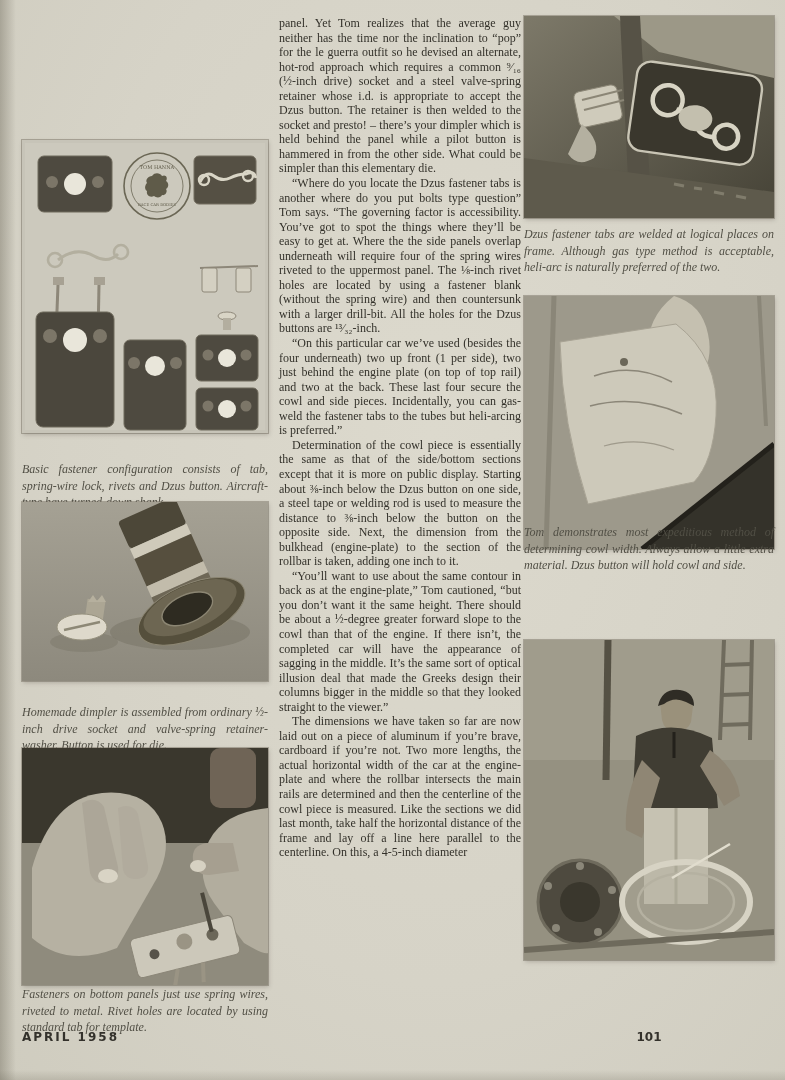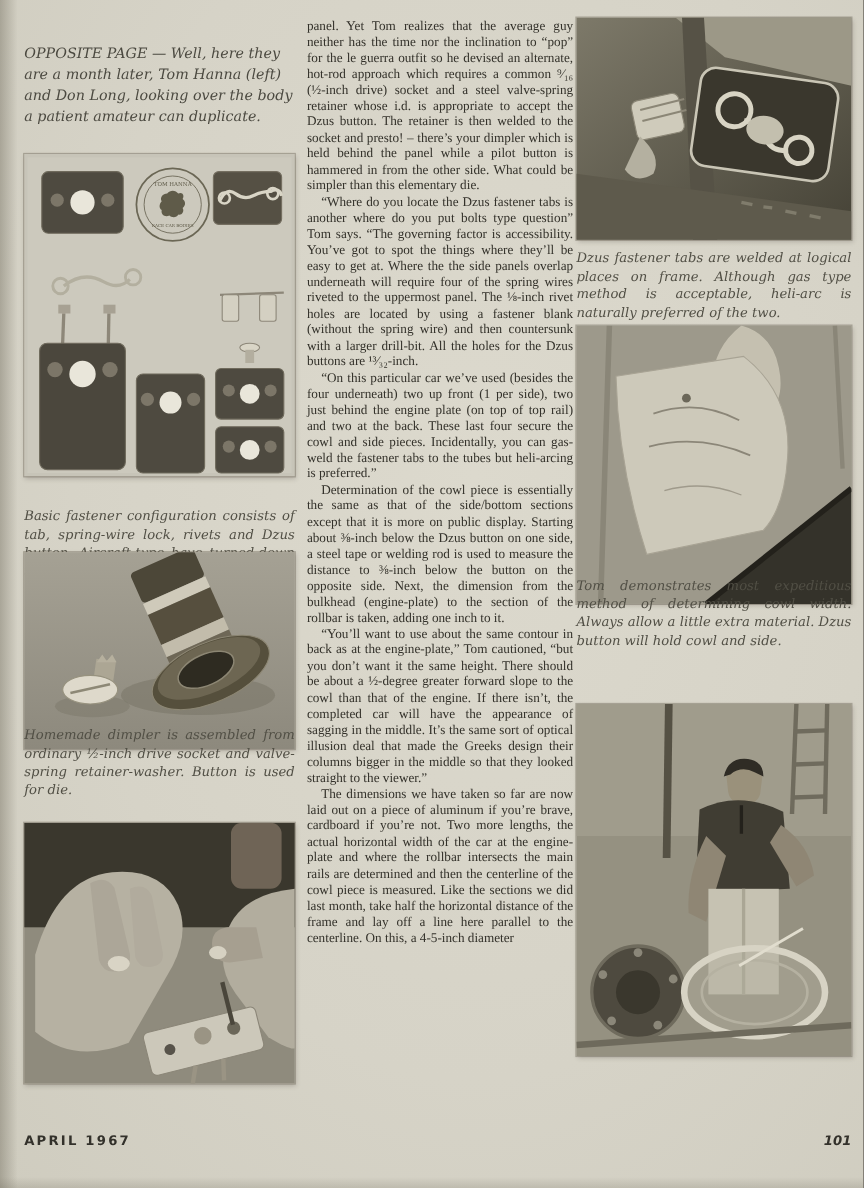--- a/index.html
+++ b/index.html
@@ -21,54 +21,53 @@
   .col-right{left:524px;width:250px;}
 
   .abs{position:absolute;left:0;width:100%;}
 
   .intro{
     font-style:italic;font-size:13px;line-height:19px;color:#4b4940;
     margin:0;text-align:left;
   }
   .caption{
     font-style:italic;font-size:12px;line-height:16.5px;color:#514f45;
-    margin:0;text-align:justify;
+    margin:0;text-align:justify;font-family:Liberation Serif, serif;
   }
   .photo{
     margin:0;padding:0;background:#b5b1a4;
     box-shadow:0 0 0 1px rgba(110,105,90,.45), 1px 2px 4px rgba(70,65,55,.25);
   }
   .photo svg{display:block;width:100%;height:100%;}
 
   .body-copy{padding-top:16px;}
   .body-p{
     font-size:12px;line-height:14.55px;color:#33312a;margin:0;
     text-align:justify;
     font-family:Liberation Serif, serif;
   }
   .indent{text-indent:13px;}
   .footer-left{
     font-family:"DejaVu Sans", sans-serif;font-weight:bold;font-size:12px;
     letter-spacing:2px;color:#33312b;
   }
   .page-num{
     font-family:"DejaVu Sans", sans-serif;font-weight:bold;font-size:12px;
-    color:#33312b;text-align:right;padding-right:6px;font-style:italic;
+    color:#33312b;text-align:center;padding-right:6px;
   }
 </style>
 </head>
 <body>
 
 <div class="page">
   <div class="edge-shade"></div>
   <div class="edge-shade-b"></div>
 
   <section class="col col-left">
 
-    <p class="intro abs" style="top:40px">OPPOSITE PAGE — Well, here they are a month later, Tom Hanna (left) and Don Long, looking over the body a patient amateur can duplicate.</p>
 
     <figure class="photo abs" style="top:140px;height:293px">
       <svg viewBox="0 0 246 293" preserveAspectRatio="none">
         <rect width="246" height="293" fill="#c7c4b8"></rect>
         <rect x="3" y="3" width="240" height="287" fill="#ccc9bd"></rect>
 
         <g>
           <rect x="16" y="16" width="74" height="56" rx="6" fill="#4e4a40" stroke="#6f6a5c"></rect>
           <circle cx="53" cy="44" r="11" fill="#e9e6da"></circle>
           <circle cx="30" cy="42" r="6" fill="#7c7668"></circle>
@@ -163,21 +162,21 @@
           <rect x="132" y="71" width="62" height="12" fill="#c2bcab"></rect>
           <rect x="132" y="83" width="62" height="16" fill="#6e6756"></rect>
           <ellipse cx="163" cy="112" rx="57" ry="27" fill="#554f3c" stroke="#8c8673"></ellipse>
           <ellipse cx="163" cy="108" rx="50" ry="22" fill="#6d6652"></ellipse>
           <ellipse cx="160" cy="108" rx="27" ry="14" fill="#2e2b21"></ellipse>
           <ellipse cx="160" cy="108" rx="27" ry="14" fill="none" stroke="#8c8673" stroke-width="1.4"></ellipse>
         </g>
       </svg>
     </figure>
 
-    <p class="caption abs" style="top:660px">Homemade dimpler is assembled from ordinary ½-inch drive socket and valve-spring retainer-washer. Button is used for die.</p>
+    <p class="caption abs" style="top:704px">Homemade dimpler is assembled from ordinary ½-inch drive socket and valve-spring retainer-washer. Button is used for die.</p>
 
     <figure class="photo abs" style="top:748px;height:237px">
       <svg viewBox="0 0 246 237" preserveAspectRatio="none">
         <rect width="246" height="237" fill="#8f8b7d"></rect>
         <rect width="246" height="95" fill="#3a372d"></rect>
         <rect x="188" y="0" width="46" height="60" rx="10" fill="#6f6456"></rect>
 
         <g>
           <path d="M10 120 q20 -70 70 -75 q45 -4 60 30 q10 25 -5 55 l-40 70 q-50 20 -85 -10 z" fill="#b6b1a2"></path>
           <path d="M60 55 q14 -8 22 4 l14 60 q2 14 -12 16 q-12 2 -16 -10 z" fill="#aca698"></path>
@@ -196,22 +195,23 @@
           <circle cx="131" cy="198" r="5" fill="#57534a"></circle>
           <circle cx="163" cy="193" r="8" fill="#9a9484"></circle>
           <circle cx="192" cy="193" r="6" fill="#6b6759"></circle>
           <line x1="192" y1="150" x2="192" y2="190" stroke="#4a463b" stroke-width="4"></line>
           <line x1="150" y1="218" x2="142" y2="237" stroke="#9a9484" stroke-width="4"></line>
           <line x1="176" y1="218" x2="172" y2="237" stroke="#9a9484" stroke-width="4"></line>
         </g>
       </svg>
     </figure>
 
-
-    <div class="footer-left abs" style="top:1030px">APRIL 1967</div>
+    <p class="caption abs" style="top:986px">Fasteners on bottom panels just use spring wires, riveted to metal. Rivet holes are located by using standard tab for template.</p>
+
+    <div class="footer-left abs" style="top:1030px">APRIL 1958</div>
   </section>
 
   <section class="col col-mid body-copy">
     <p class="body-p">panel. Yet Tom realizes that the average guy neither has the time nor the inclination to “pop” for the le guerra outfit so he devised an alternate, hot-rod approach which requires a common ⁹⁄₁₆ (½-inch drive) socket and a steel valve-spring retainer whose i.d. is appropriate to accept the Dzus button. The retainer is then welded to the socket and presto! – there’s your dimpler which is held behind the panel while a pilot button is hammered in from the other side. What could be simpler than this elementary die.</p>
     <p class="body-p indent">“Where do you locate the Dzus fastener tabs is another where do you put bolts type question” Tom says. “The governing factor is accessibility. You’ve got to spot the things where they’ll be easy to get at. Where the the side panels overlap underneath will require four of the spring wires riveted to the uppermost panel. The ⅛-inch rivet holes are located by using a fastener blank (without the spring wire) and then countersunk with a larger drill-bit. All the holes for the Dzus buttons are ¹³⁄₃₂-inch.</p>
     <p class="body-p indent">“On this particular car we’ve used (besides the four underneath) two up front (1 per side), two just behind the engine plate (on top of top rail) and two at the back. These last four secure the cowl and side pieces. Incidentally, you can gas-weld the fastener tabs to the tubes but heli-arcing is preferred.”</p>
     <p class="body-p indent">Determination of the cowl piece is essentially the same as that of the side/bottom sections except that it is more on public display. Starting about ⅜-inch below the Dzus button on one side, a steel tape or welding rod is used to measure the distance to ⅜-inch below the button on the opposite side. Next, the dimension from the bulkhead (engine-plate) to the section of the rollbar is taken, adding one inch to it.</p>
     <p class="body-p indent">“You’ll want to use about the same contour in back as at the engine-plate,” Tom cautioned, “but you don’t want it the same height. There should be about a ½-degree greater forward slope to the cowl than that of the engine. If there isn’t, the completed car will have the appearance of sagging in the middle. It’s the same sort of optical illusion deal that made the Greeks design their columns bigger in the middle so that they looked straight to the viewer.”</p>
     <p class="body-p indent">The dimensions we have taken so far are now laid out on a piece of aluminum if you’re brave, cardboard if you’re not. Two more lengths, the actual horizontal width of the car at the engine-plate and where the rollbar intersects the main rails are determined and then the centerline of the cowl piece is measured. Like the sections we did last month, take half the horizontal distance of the frame and lay off a line here parallel to the centerline. On this, a 4-5-inch diameter</p>
 

